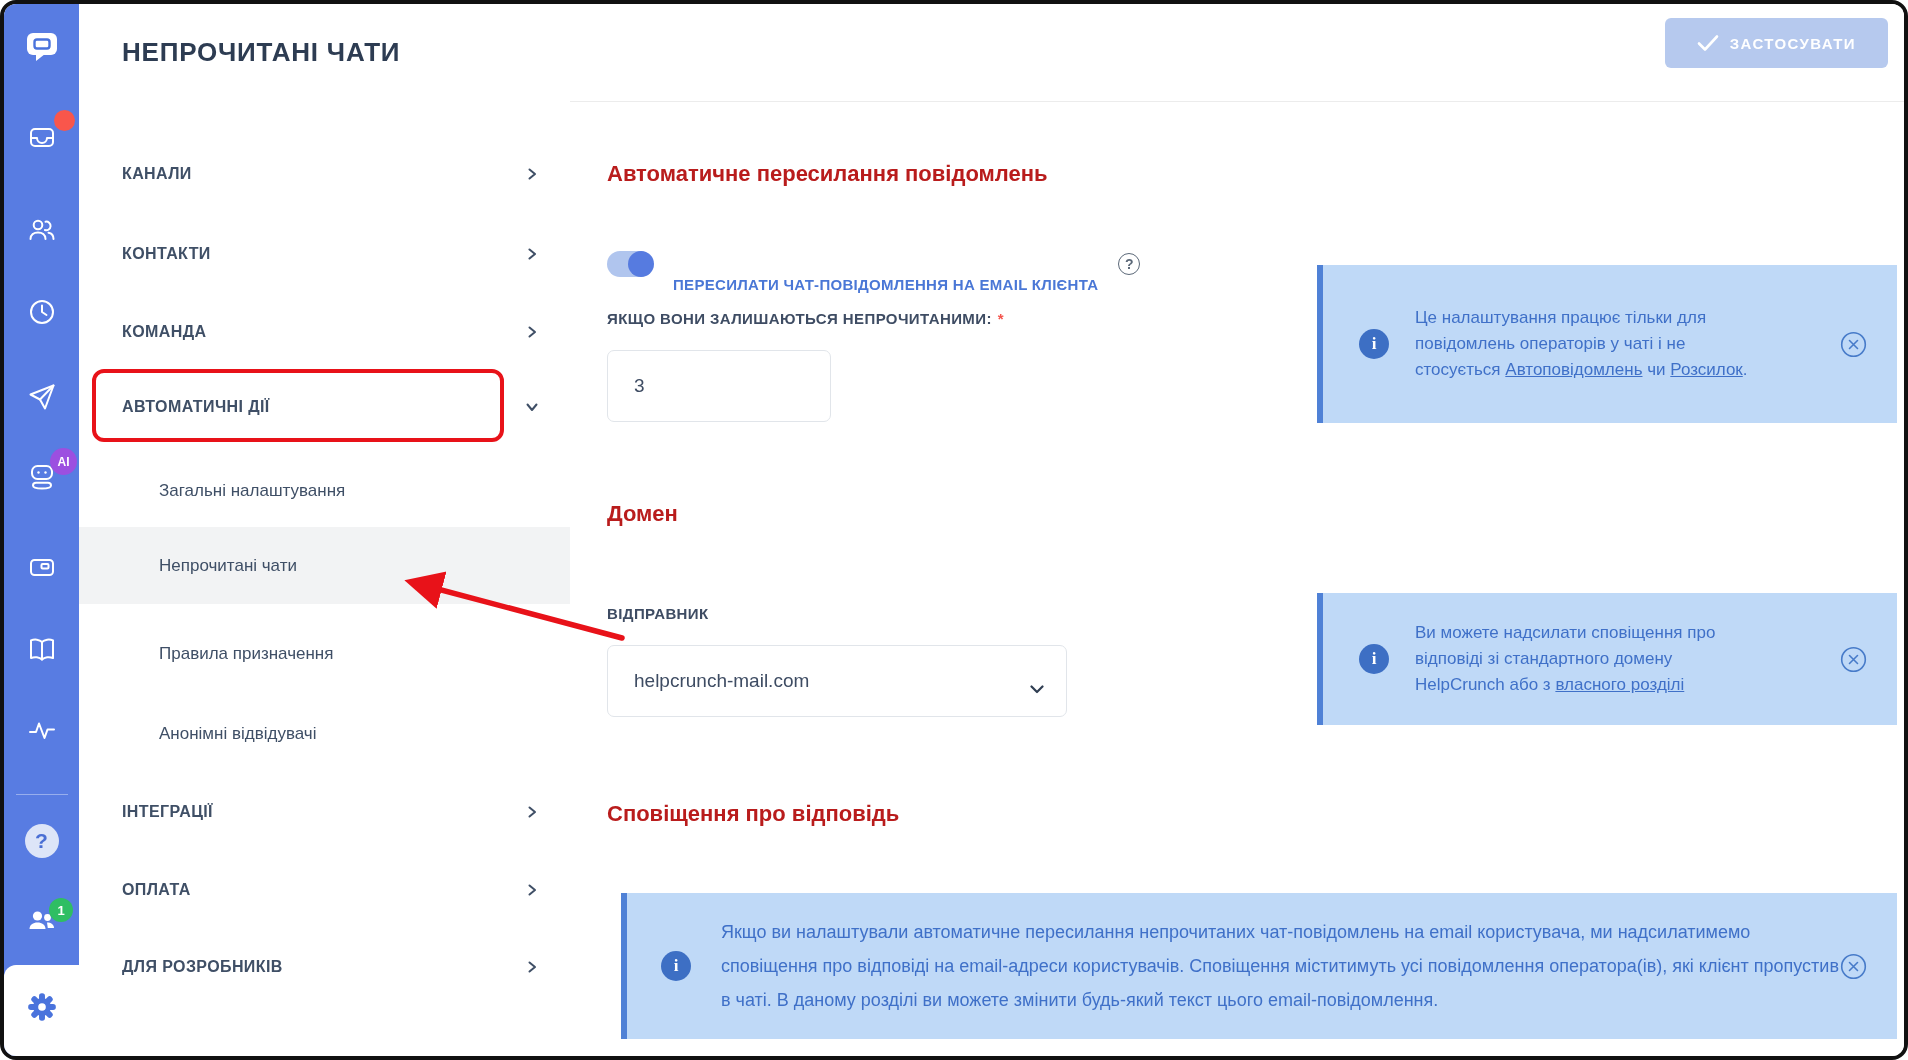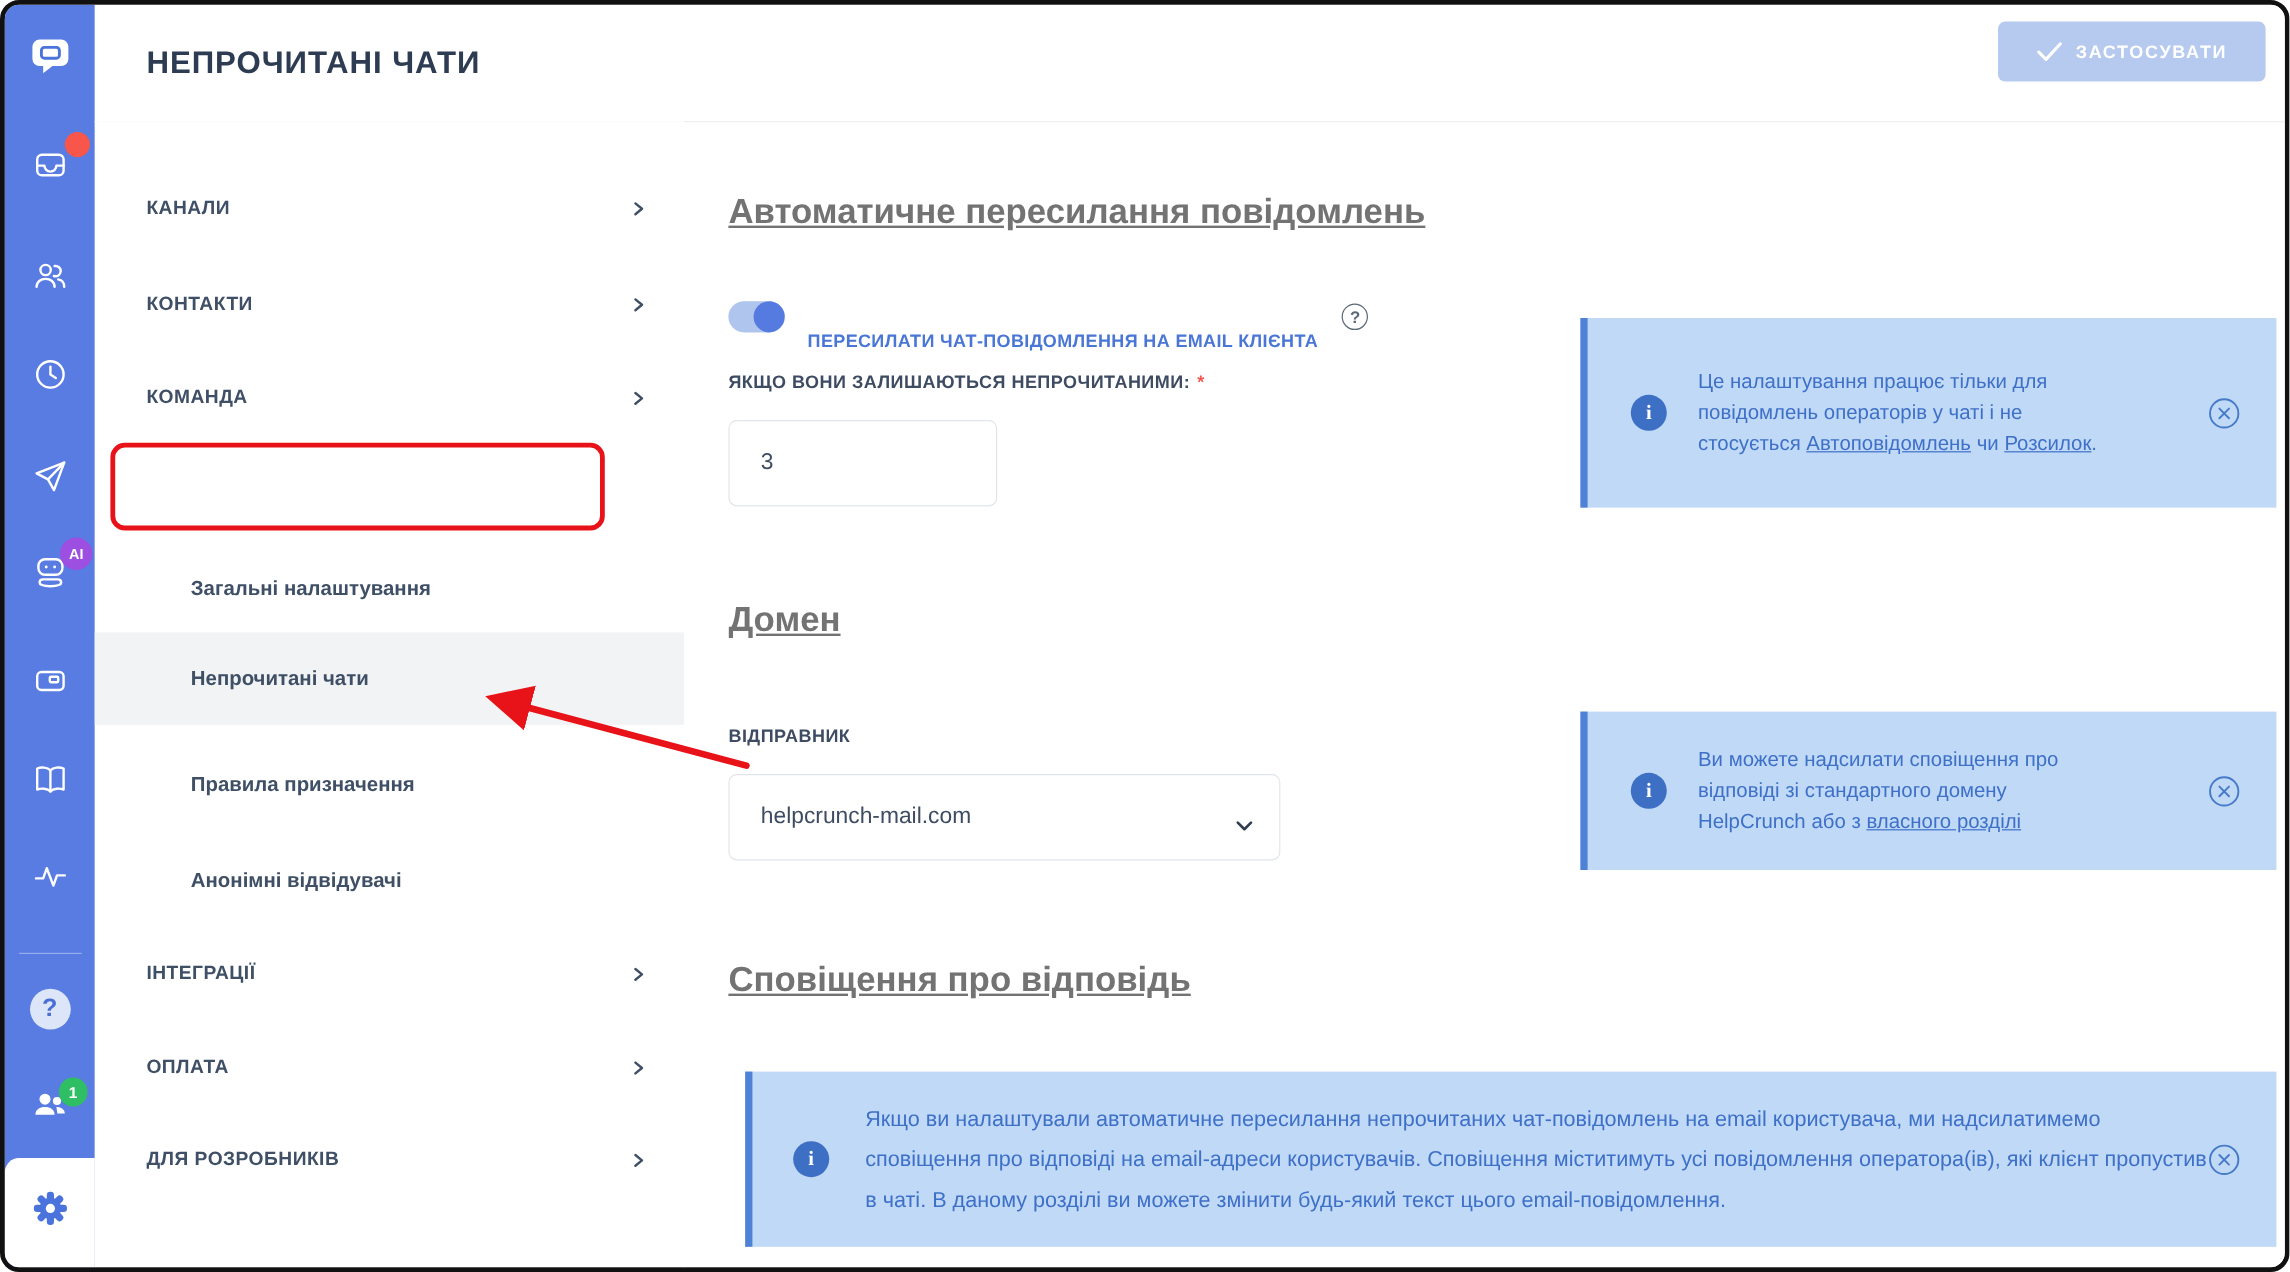--- a/index.html
+++ b/index.html
@@ -26,30 +26,30 @@
               font-size:26px;font-weight:600;color:#2d3c52;letter-spacing:.8px;}
   .apply-btn{position:absolute;right:16px;top:14px;height:50px;padding:0 32px;border:none;border-radius:6px;
              background:#b6c9ee;color:#fff;font-family:inherit;font-size:15px;font-weight:700;letter-spacing:1.4px;
              display:flex;align-items:center;gap:11px;cursor:pointer;}
 
   
   .menu{position:absolute;left:75px;top:97px;bottom:0;width:491px;background:#fff;border-right:1px solid #ececec;}
   .m-item{position:absolute;left:0;right:0;height:44px;display:flex;align-items:center;cursor:pointer;}
   .m-item .m-label{color:#3f4f66;}
   .m-item.top .m-label{margin-left:43px;font-size:16px;font-weight:600;letter-spacing:.4px;}
-  .m-item.sub .m-label{margin-left:80px;font-size:17px;font-weight:700;}
+  .m-item.sub .m-label{margin-left:80px;font-size:17px;font-weight:400;}
   .m-item.active{background:#f2f3f4;height:77px;}
   .m-chev{position:absolute;left:446px;top:50%;margin-top:-7px;}
   .red-box{position:absolute;left:13px;top:268px;width:404px;height:65px;border:4px solid #e81219;
            border-radius:12px;pointer-events:none;z-index:5;}
   .red-arrow{position:absolute;left:385px;top:550px;z-index:6;pointer-events:none;}
 
   
   .content{position:absolute;left:566px;top:98px;right:0;bottom:0;background:#fff;}
-  .h-sec{position:absolute;left:37px;font-size:29px;font-weight:700;color:#737373;text-decoration:underline;}
+  .h-sec{position:absolute;left:37px;font-size:22px;font-weight:700;color:#b91c1c;}
   .toggle-row{position:absolute;left:37px;top:145px;height:34px;display:flex;align-items:center;gap:20px;}
   .tgl{width:46px;height:26px;border-radius:13px;background:#b0c5ee;position:relative;cursor:pointer;}
   .tgl .knob{position:absolute;right:-1px;top:0;width:26px;height:26px;border-radius:50%;background:#567be0;}
   .toggle-label{font-size:15px;font-weight:600;color:#4a77d6;letter-spacing:.3px;margin-top:40px;}
   .qmark{width:22px;height:22px;box-sizing:border-box;border:1.6px solid #5b6878;border-radius:50%;color:#5b6878;
          font-size:14px;font-weight:700;display:flex;align-items:center;justify-content:center;cursor:pointer;}
   .field-label{position:absolute;left:37px;font-size:15px;font-weight:600;color:#3e4c63;letter-spacing:.4px;}
   .req{color:#f4554d;margin-left:6px;}
   .inp{position:absolute;box-sizing:border-box;height:72px;background:#fff;border:1px solid #e1e5ea;border-radius:7px;
        font-family:inherit;font-size:19px;color:#3e4c63;padding:0 0 0 26px;}
@@ -201,20 +201,26 @@
       <span class="m-chev"><svg width="14" height="14" viewBox="0 0 14 14">
             <path d="M4.5 2.5 L10 7 L4.5 11.5" fill="none" stroke="#3f4f66" stroke-width="2" stroke-linecap="round" stroke-linejoin="round"></path>
           </svg></span>
     </div>
     <div class="m-item top" style="top:209px">
       <span class="m-label">КОМАНДА</span>
       <span class="m-chev"><svg width="14" height="14" viewBox="0 0 14 14">
             <path d="M4.5 2.5 L10 7 L4.5 11.5" fill="none" stroke="#3f4f66" stroke-width="2" stroke-linecap="round" stroke-linejoin="round"></path>
           </svg></span>
     </div>
+    <div class="m-item top" style="top:284px">
+      <span class="m-label">АВТОМАТИЧНІ ДІЇ</span>
+      <span class="m-chev"><svg width="14" height="14" viewBox="0 0 14 14">
+            <path d="M2.5 4.5 L7 10 L11.5 4.5" fill="none" stroke="#3f4f66" stroke-width="2" stroke-linecap="round" stroke-linejoin="round"></path>
+          </svg></span>
+    </div>
 
     <div class="m-item sub" style="top:368px">
       <span class="m-label">Загальні налаштування</span>
     </div>
     <div class="m-item sub active" style="top:426px">
       <span class="m-label">Непрочитані чати</span>
     </div>
     <div class="m-item sub" style="top:531px">
       <span class="m-label">Правила призначення</span>
     </div>

